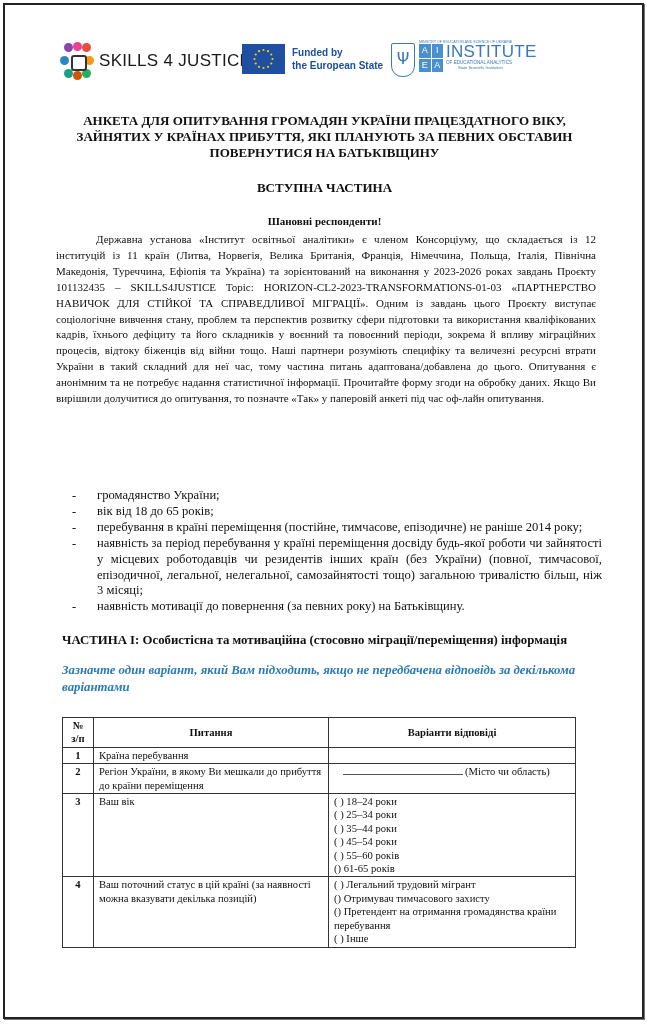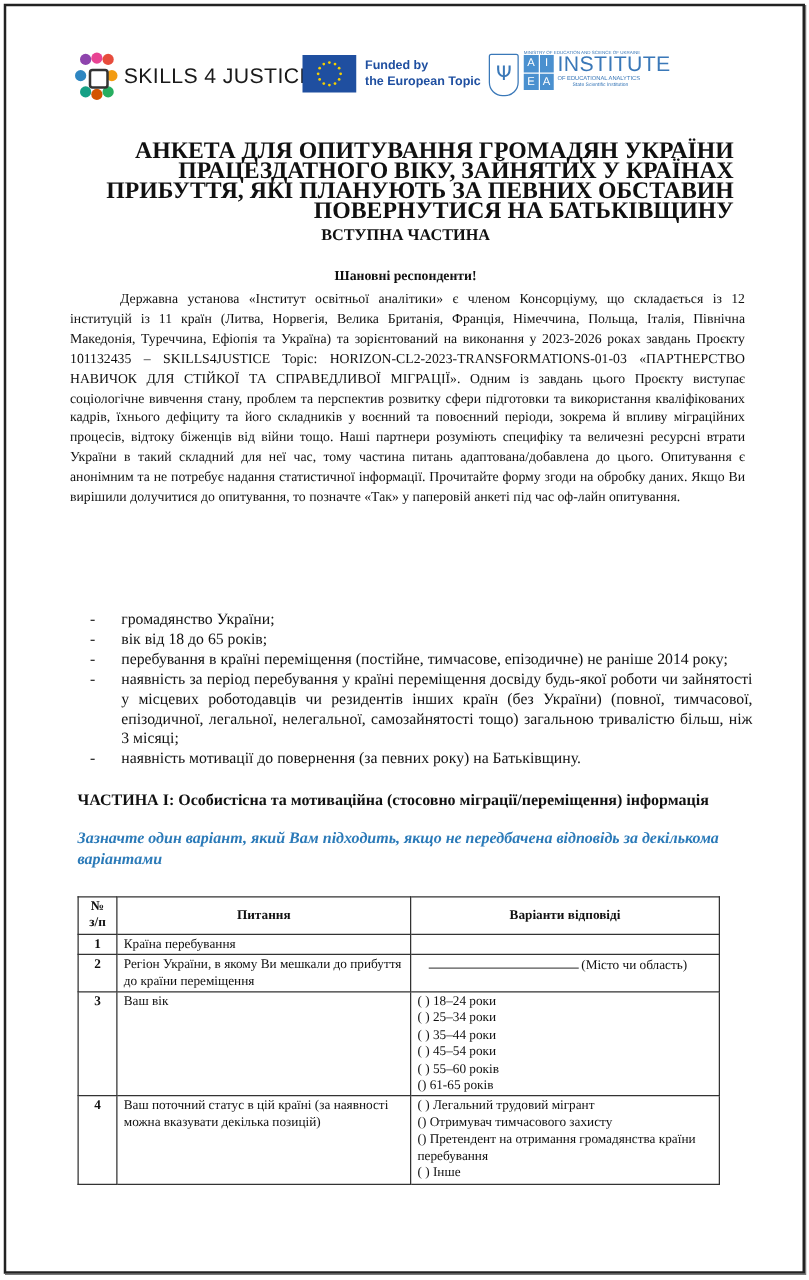--- a/index.html
+++ b/index.html
@@ -27,22 +27,22 @@
                   letter-spacing:0; white-space:nowrap; }
   .iea-row { display:flex; align-items:flex-start; }
   .iea-grid { width:24px; height:28px; display:grid; grid-template-columns:1fr 1fr; gap:1px; }
   .iea-grid div { background:#4a90cf; color:#fff; font-family:"Liberation Sans", sans-serif;
                   font-size:9px; text-align:center; line-height:13px; }
   .iea-name { margin-left:3px; font-family:"Liberation Sans", sans-serif; color:#3a78b8; }
   .iea-name .big { font-size:17px; line-height:16px; letter-spacing:0.3px; }
   .iea-name .small { font-size:4.6px; line-height:5px; }
   .iea-name .tiny { font-size:4px; line-height:5px; padding-left:12px; }
 
-  .title { position:absolute; left:62px; top:113px; width:525px; text-align:right;
-           font-weight:bold; font-size:19px; line-height:16px; }
+  .title { position:absolute; left:62px; top:113px; width:525px; text-align:center;
+           font-weight:bold; font-size:13px; line-height:16px; }
   .intro-h { position:absolute; left:62px; top:180px; width:525px; text-align:center;
              font-weight:bold; font-size:13px; }
   .greet { position:absolute; left:62px; top:215px; width:525px; text-align:center;
            font-weight:bold; font-size:11px; }
   .body-text { position:absolute; left:56px; top:232px; width:540px; font-size:11px;
                line-height:15.9px; text-align:justify; }
   .body-text p { margin:0; }
   .indent { text-indent:40px; }
   .criteria { position:absolute; left:62px; top:488px; width:540px; font-size:12.6px;
               line-height:15.9px; margin:0; padding:0; list-style:none; }
@@ -94,21 +94,21 @@
             <circle cx="17" cy="22.8" r="1.1"></circle>
             <circle cx="13.7" cy="19.5" r="1.1"></circle>
           <circle cx="12.5" cy="15" r="1.1"></circle>
             <circle cx="13.7" cy="10.5" r="1.1"></circle>
             <circle cx="17" cy="7.2" r="1.1"></circle>
         </g>
       </svg>
     </div>
     <div class="eu-text">
       <div>Funded by</div>
-      <div>the European Topic</div>
+      <div>the European State</div>
     </div>
   </div>
   <div class="iea">
     <div class="iea-crest">Ψ</div>
     <div class="iea-block">
       <div class="iea-ministry">MINISTRY OF EDUCATION AND SCIENCE OF UKRAINE</div>
       <div class="iea-row">
         <div class="iea-grid">
           <div>A</div>
           <div>I</div>

